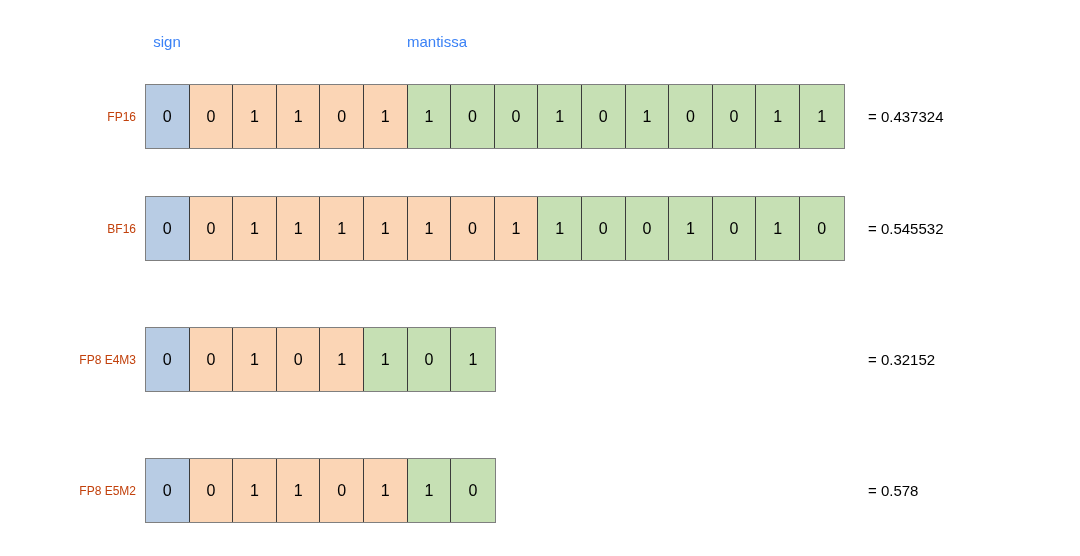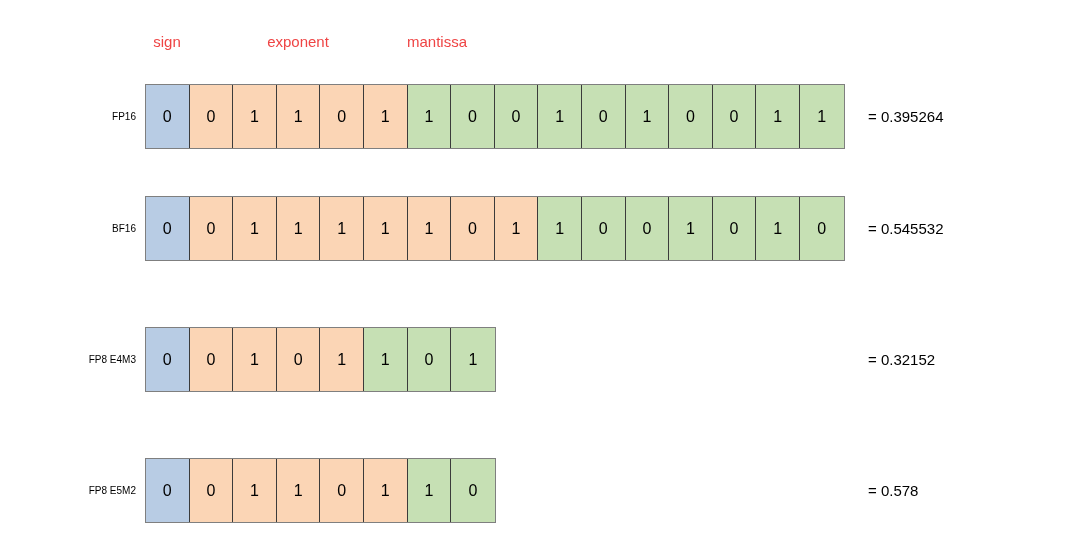--- a/index.html
+++ b/index.html
@@ -18,21 +18,21 @@
 
   #diagram {
     position: absolute;
     inset: 0;
   }
 
   
   .field-header {
     position: absolute;
     font-size: 15px;
-    color: #ef4444;
+    color: #3b82f6;
     white-space: nowrap;
     line-height: 1;
   }
   .field-header.sign      { left: 145px; top: 34px; width: 44px; text-align: center; }
   .field-header.exponent  { left: 189px; top: 34px; width: 218px; text-align: center; }
   .field-header.mantissa  { left: 407px; top: 34px; width: 392px; text-align: left; }
 
   
   .fmt-row {
     position: absolute;
@@ -42,22 +42,22 @@
 
   .row-label {
     position: absolute;
     left: 0;
     width: 136px;
     top: 0;
     height: 65px;
     display: flex;
     align-items: center;
     justify-content: flex-end;
-    font-size: 10px;
-    color: #000000;
+    font-size: 12px;
+    color: #c2410c;
     white-space: nowrap;
   }
 
   .bit-strip {
     position: absolute;
     left: 145px;
     top: 0;
     height: 65px;
     display: flex;
     box-sizing: border-box;
@@ -93,21 +93,20 @@
     color: #000000;
     white-space: nowrap;
   }
 </style>
 </head>
 <body>
 
 <div id="diagram">
 
   <div class="field-header sign">sign</div>
-  <div class="field-header exponent">exponent</div>
   <div class="field-header mantissa">mantissa</div>
 
   <div id="rows-container">
       <div class="fmt-row" style="top: 84px;">
         <div class="row-label">FP16</div>
         <div class="bit-strip">
           <div class="bit-cell sign">0</div>
           <div class="bit-cell exponent">0</div>
           <div class="bit-cell exponent">1</div>
           <div class="bit-cell exponent">1</div>
@@ -117,21 +116,21 @@
           <div class="bit-cell mantissa">0</div>
           <div class="bit-cell mantissa">0</div>
           <div class="bit-cell mantissa">1</div>
           <div class="bit-cell mantissa">0</div>
           <div class="bit-cell mantissa">1</div>
           <div class="bit-cell mantissa">0</div>
           <div class="bit-cell mantissa">0</div>
           <div class="bit-cell mantissa">1</div>
           <div class="bit-cell mantissa">1</div>
         </div>
-        <div class="row-value">= 0.395264</div>
+        <div class="row-value">= 0.437324</div>
       </div>
       <div class="fmt-row" style="top: 196px;">
         <div class="row-label">BF16</div>
         <div class="bit-strip">
           <div class="bit-cell sign">0</div>
           <div class="bit-cell exponent">0</div>
           <div class="bit-cell exponent">1</div>
           <div class="bit-cell exponent">1</div>
           <div class="bit-cell exponent">1</div>
           <div class="bit-cell exponent">1</div>

